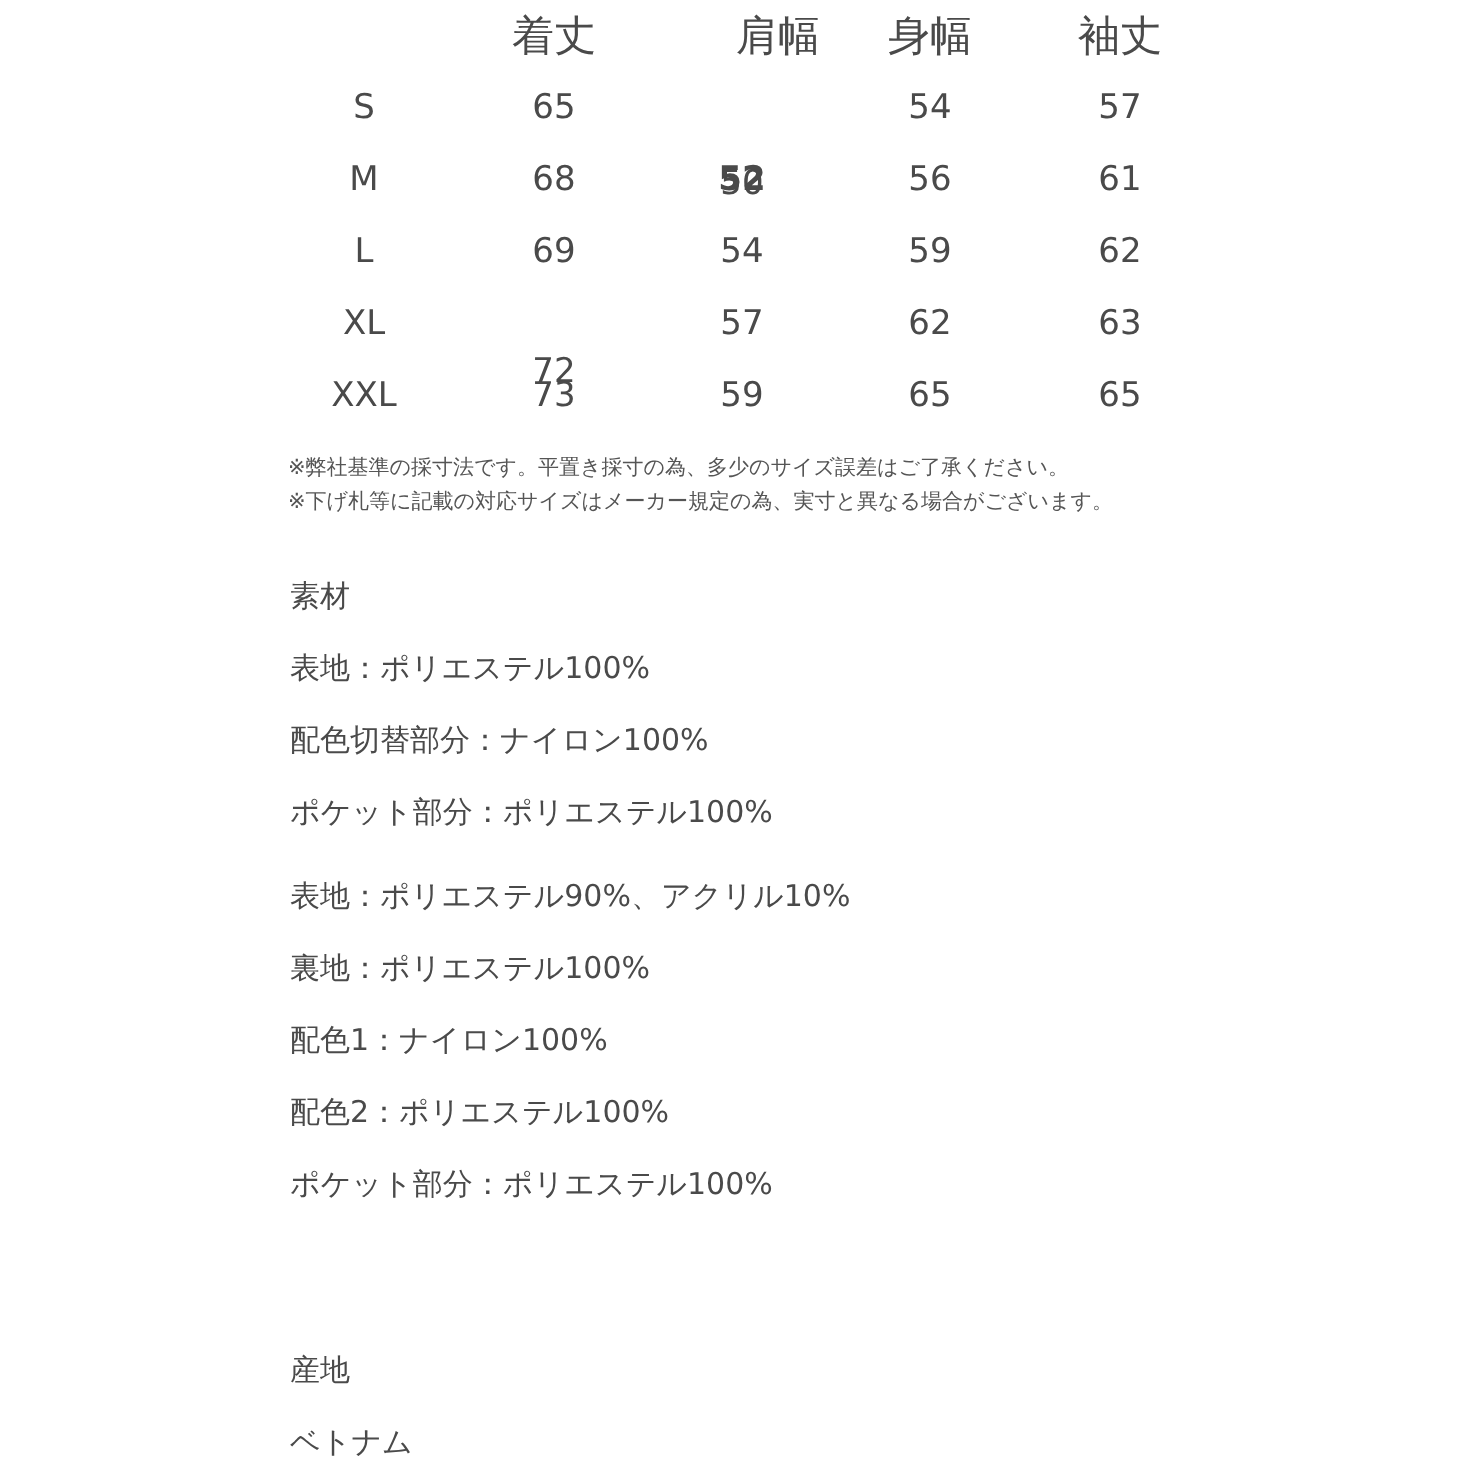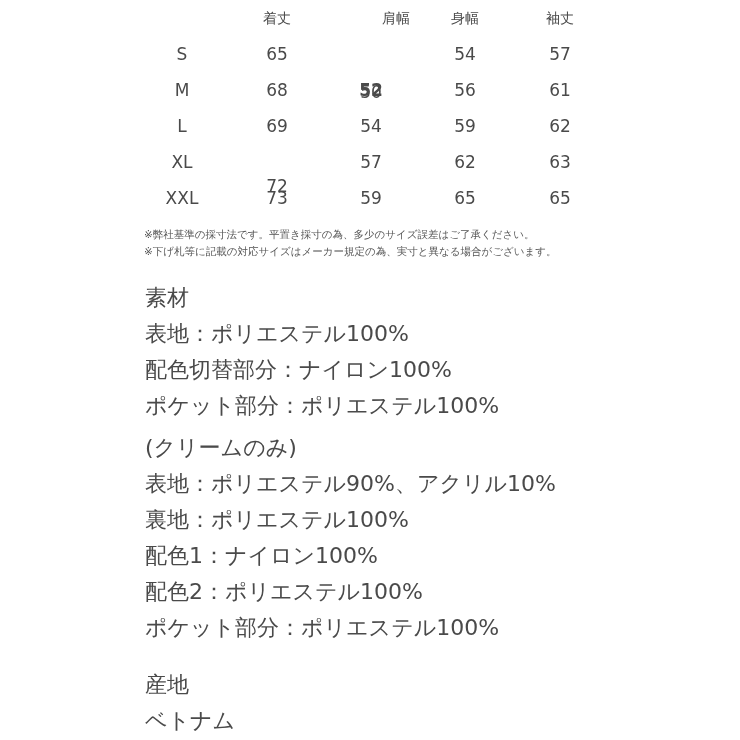--- a/index.html
+++ b/index.html
@@ -7,24 +7,24 @@
       width: 740px; height: 740px; position: relative; overflow: hidden;
       font-family: "DejaVu Sans", "Liberation Sans", sans-serif;
       color: #4a4a4a;
     }
     .size-table { position: absolute; left: 0; top: 0; width: 740px; }
     .trow { position: absolute; left: 0; width: 740px; height: 36px; }
     .cell {
       position: absolute; top: 0; width: 90px; margin-left: -45px;
       text-align: center; font-size: 17px; line-height: 36px;
     }
-    .hdr .cell { font-size: 14px; }
+    .hdr .cell { font-size: 21px; }
     .notes { position: absolute; left: 144px; top: 226px; font-size: 10.5px; line-height: 17px; color: #555; }
     .notes div { white-space: nowrap; }
-    .section { position: absolute; left: 145px; font-size: 22px; color: #4a4a4a; }
+    .section { position: absolute; left: 145px; font-size: 15px; color: #4a4a4a; }
     .line { height: 36px; line-height: 36px; white-space: nowrap; }
   </style>
 </head>
 <body>
 
 <div class="size-table">
   <div class="trow hdr" style="top:0px;">
     <div class="cell" style="left:277px;">着丈</div>
     <div class="cell" style="left:365px;text-align:right;">肩幅</div>
     <div class="cell" style="left:465px;">身幅</div>
@@ -78,21 +78,20 @@
 </div>
 
 <div class="section" style="top:280px;">
   <div class="line">素材</div>
   <div class="line">表地：ポリエステル100%</div>
   <div class="line">配色切替部分：ナイロン100%</div>
   <div class="line">ポケット部分：ポリエステル100%</div>
 </div>
 
 <div class="section" style="top:430px;">
-  <div class="line"> (クリームのみ)</div>
   <div class="line">表地：ポリエステル90%、アクリル10%</div>
   <div class="line">裏地：ポリエステル100%</div>
   <div class="line">配色1：ナイロン100%</div>
   <div class="line">配色2：ポリエステル100%</div>
   <div class="line">ポケット部分：ポリエステル100%</div>
 </div>
 
 <div class="section" style="top:667px;">
   <div class="line">産地</div>
   <div class="line">ベトナム</div>

